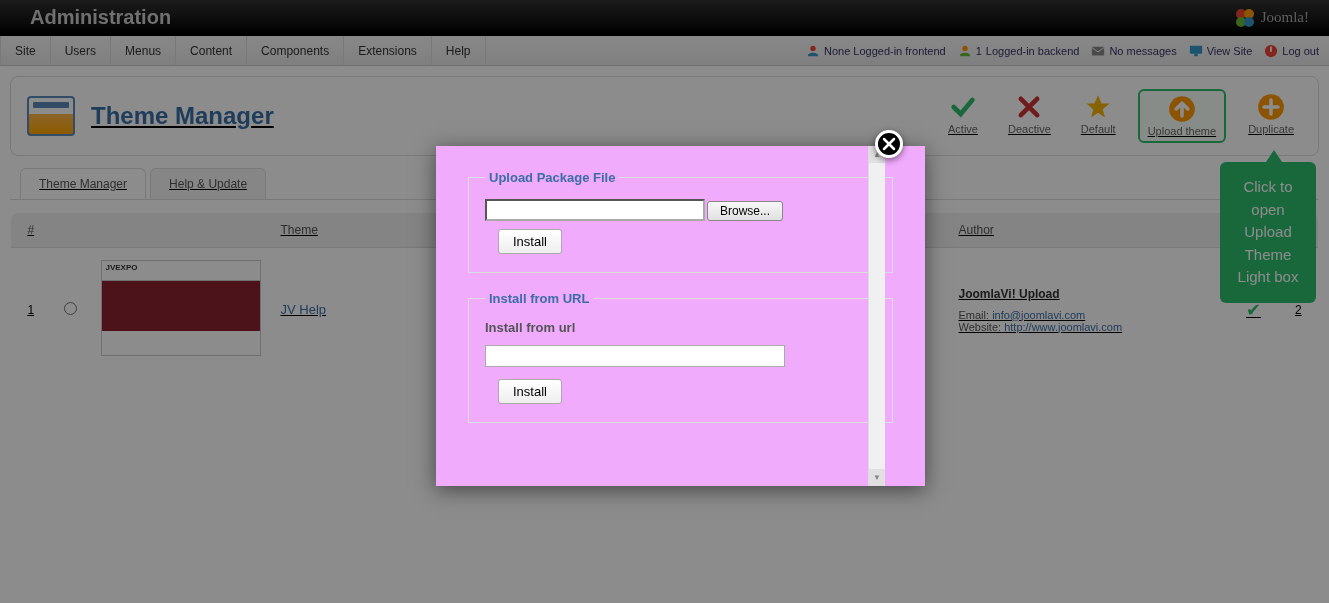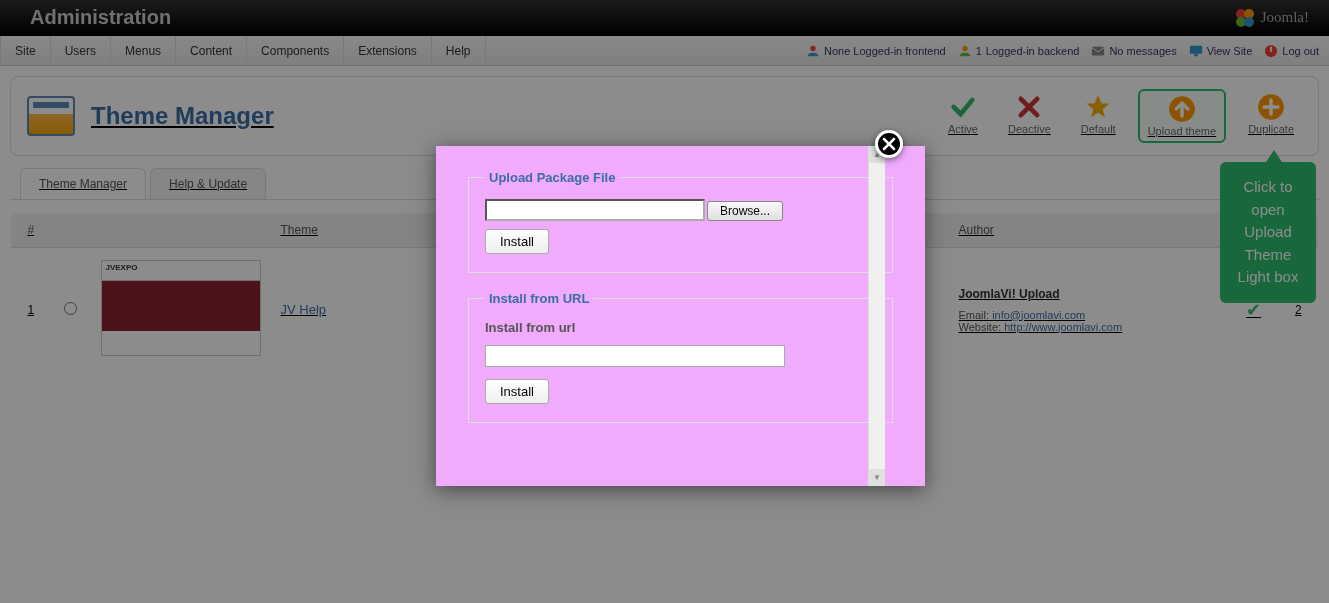--- a/index.html
+++ b/index.html
@@ -63,21 +63,21 @@
 .modal-close { position: absolute; top: 130px; left: 875px; z-index: 300; width: 28px; height: 28px; border-radius: 50%; background: #000; border: 3px solid #fff; display: flex; align-items: center; justify-content: center; cursor: pointer; box-shadow: 0 2px 6px rgba(0,0,0,0.5); }
 .modal-close svg { width: 14px; height: 14px; }
 .modal-scrollbar { position: absolute; top: 146px; left: 868px; width: 17px; height: 340px; background: #f0f0f0; z-index: 201; border-left: 1px solid #ddd; }
 .modal-scroll-arrow { height: 17px; background: #e0e0e0; display: flex; align-items: center; justify-content: center; color: #888; font-size: 8px; }
 .fieldset { border: 1px solid #ddd; padding: 14px 16px 18px 16px; margin-bottom: 18px; }
 .fieldset-legend { color: #3a6ea5; font-weight: bold; font-size: 13px; padding: 0 4px; }
 .fieldset-label { color: #555; font-weight: bold; font-size: 13px; margin-bottom: 10px; }
 .file-row { display: flex; align-items: flex-end; gap: 0; margin-bottom: 8px; }
 .file-input-box { width: 220px; height: 22px; border: 2px inset #aaa; background: #fff; }
 .browse-btn { padding: 2px 12px; background: linear-gradient(to bottom, #f8f8f8, #e0e0e0); border: 1px solid #888; border-radius: 3px; font-size: 12px; cursor: pointer; margin-left: 2px; }
-.install-btn { padding: 4px 14px; background: linear-gradient(to bottom, #fff, #eee); border: 1px solid #aaa; border-radius: 3px; font-size: 13px; cursor: pointer; }
+.install-btn { padding: 4px 14px; background: linear-gradient(to bottom, #fff, #eee); border: 1px solid #aaa; border-radius: 3px; font-size: 13px; cursor: pointer; margin-left: 13px; }
 .url-input { width: 300px; height: 22px; border: 1px solid #aaa; background: #fff; margin-bottom: 12px; }
 
 
 .tooltip-arrow { position: absolute; top: 150px; left: 1266px; z-index: 60; width: 0; height: 0; border-left: 8px solid transparent; border-right: 8px solid transparent; border-bottom: 12px solid #2dbd6e; }
 .tooltip-box { position: absolute; top: 162px; left: 1220px; width: 96px; background: #2dbd6e; color: #fff; border-radius: 6px; padding: 14px 16px; text-align: center; font-size: 15px; line-height: 1.5; z-index: 60; }
 
 .dim-under-overlay { position: relative; z-index: 1; }
 </style>
 </head>
 <body>

